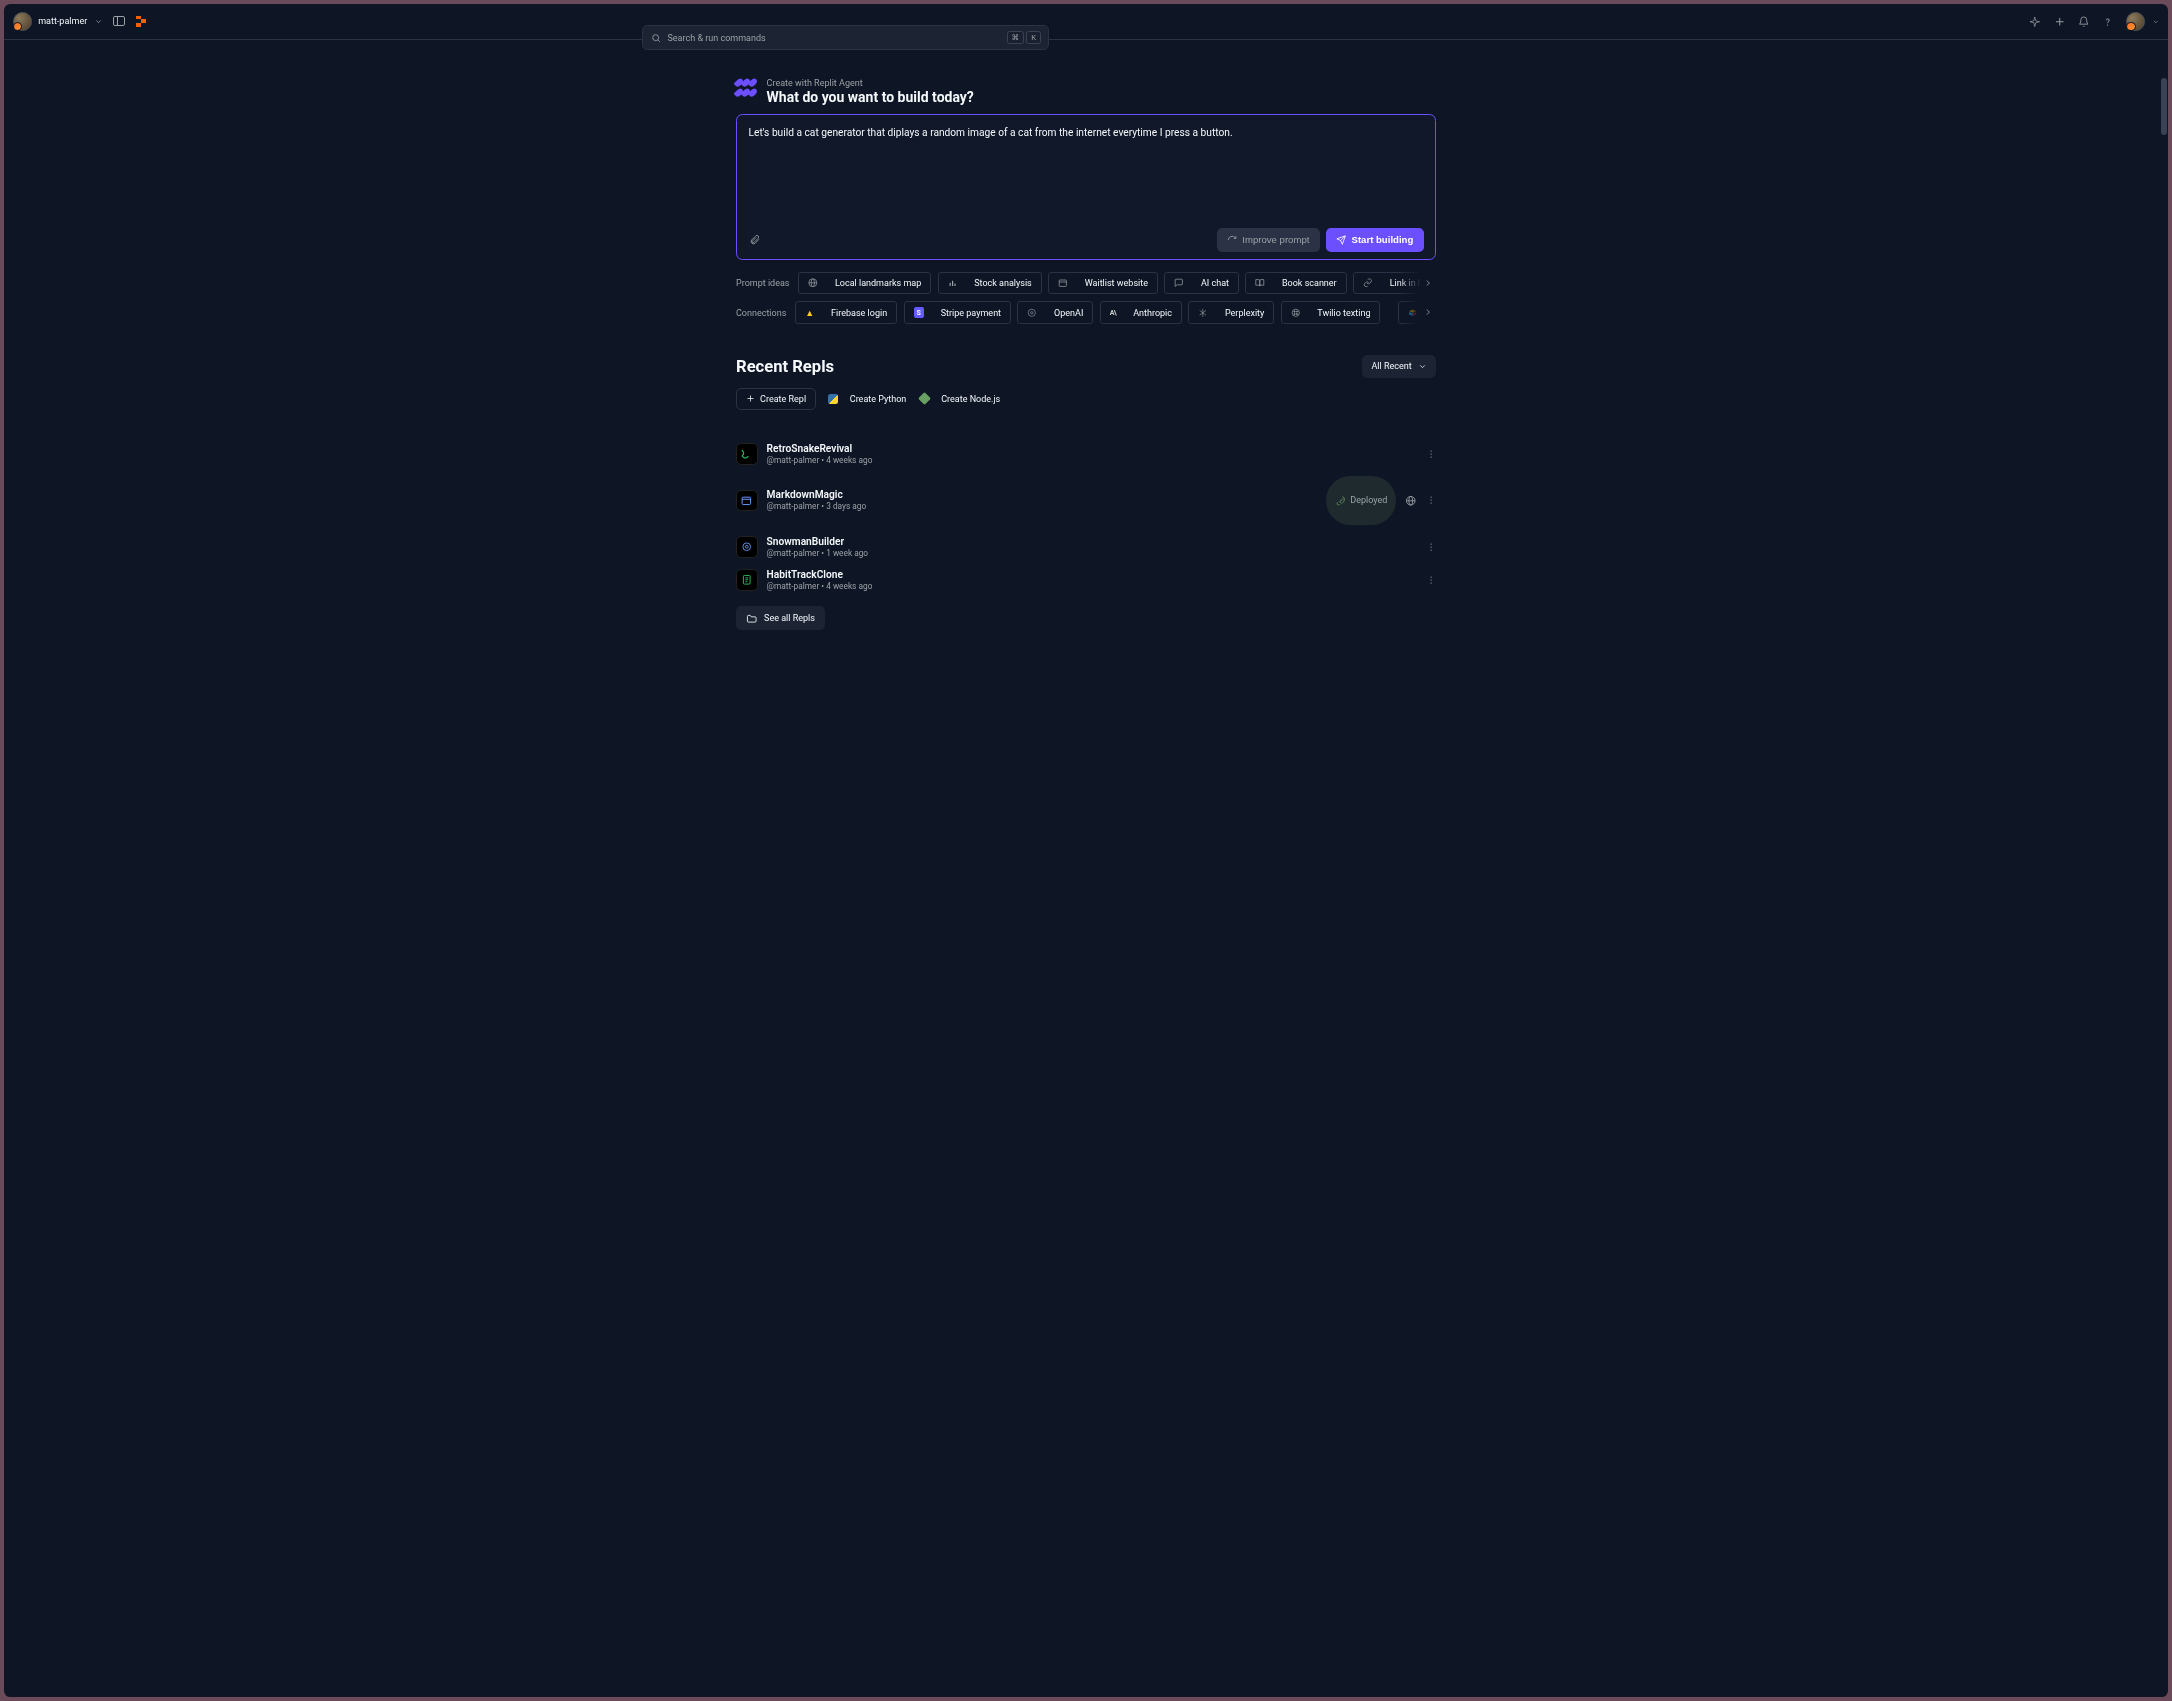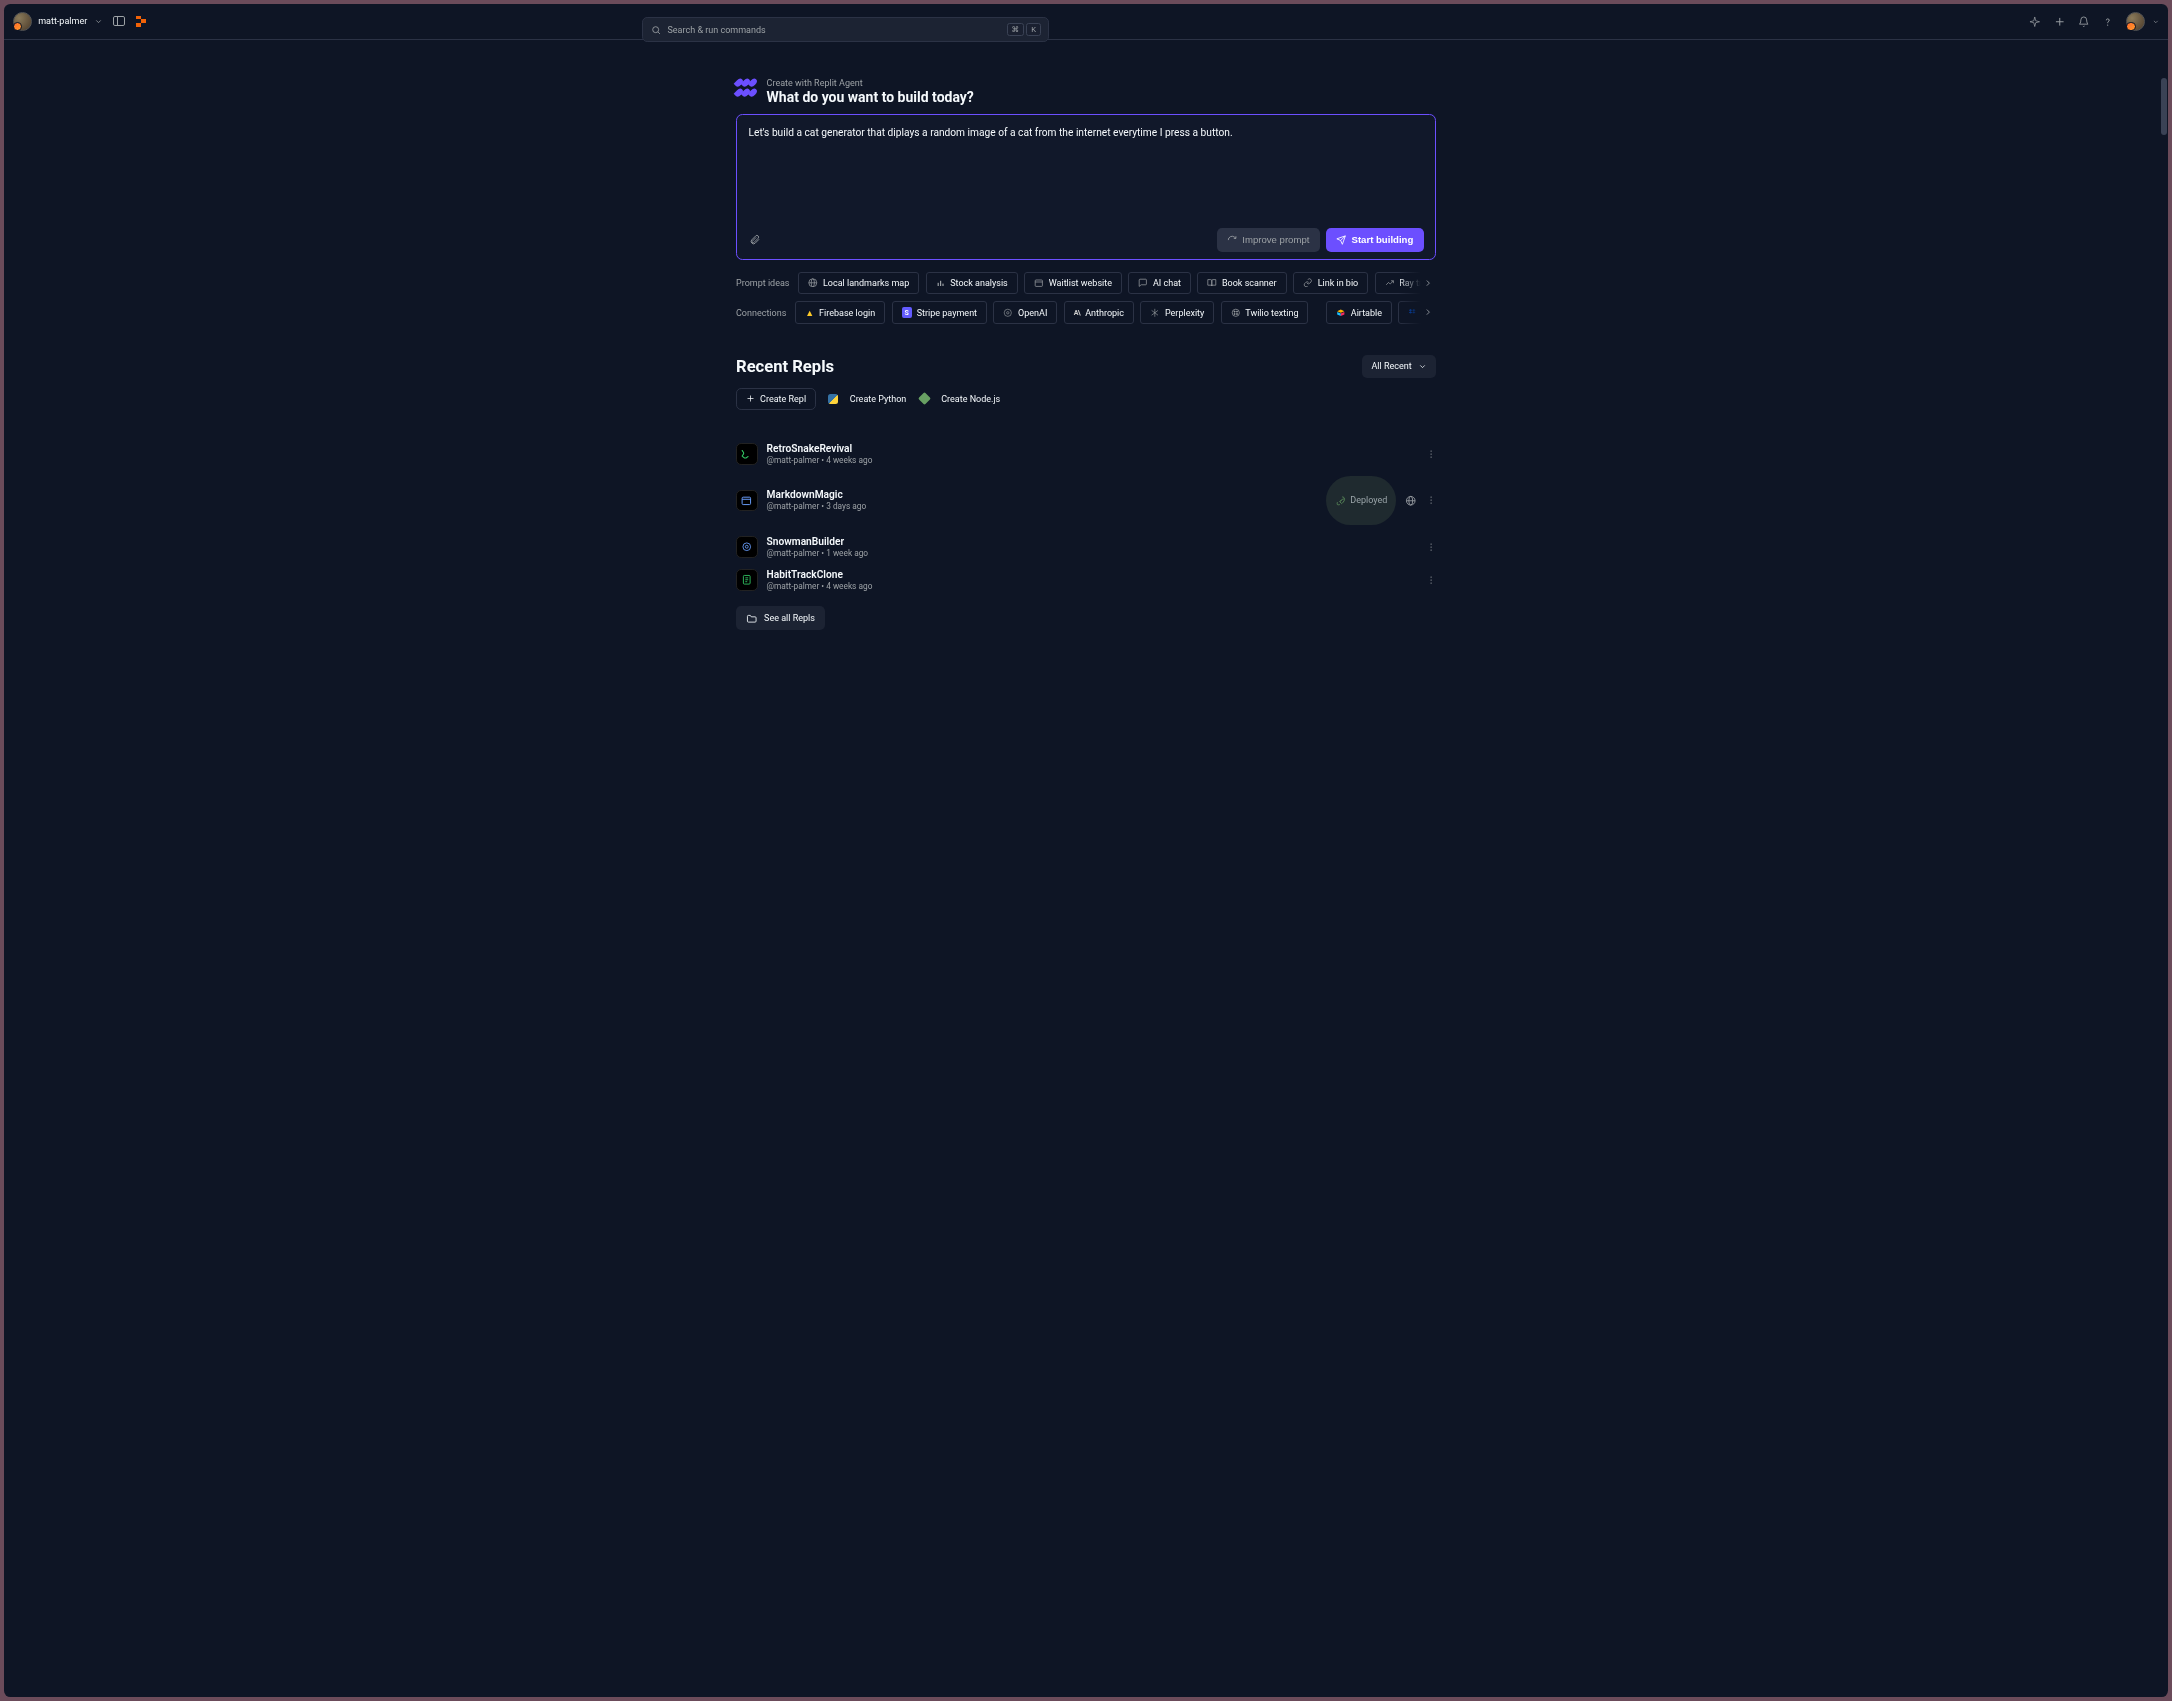--- a/index.html
+++ b/index.html
@@ -75,21 +75,21 @@
 
   .logo2 { position:relative; width:11.5px; height:11.5px; }
   .logo2 b{position:absolute;width:5.1px;height:3.8px;background:#f26207;}
   .logo2 b:nth-child(1){top:0;left:0;}
   .logo2 b:nth-child(2){top:3.8px;left:5.1px;}
   .logo2 b:nth-child(3){top:7.6px;left:0;}
 
   .search {
     flex: 1;
     max-width: 407px;
-    margin: 8px auto;
+    margin: 16px auto;
     background: var(--bg-sec);
     border: 0.6px solid var(--border);
     border-radius: 5.1px;
     height: 25.5px;
     display: flex;
     align-items: center;
     padding: 0 7.6px;
     gap: 6.4px;
     color: var(--text-sec);
   }
@@ -174,21 +174,21 @@
   .btn-primary { background: var(--purple); color: #fff; font-weight:600; }
 
   .chip-row {
     display:flex; align-items:center; gap:6.4px;
     margin-top: 11.5px;
     position:relative;
     overflow:hidden;
   }
   .chip-label { color: var(--text-sec); font-size:9px; margin-right:2.5px; white-space:nowrap;}
   .chip {
-    display:flex; align-items:center; gap:5px;
+    display:flex; align-items:center; gap:17px;
     border:0.6px solid var(--border);
     border-radius:3px;
     padding:5.1px 9px;
     background: transparent;
     color: var(--text);
     font-size:9px;
     white-space:nowrap;
     cursor:pointer;
   }
   .chip .ci { color: var(--text-sec); display:flex; align-items:center; }

